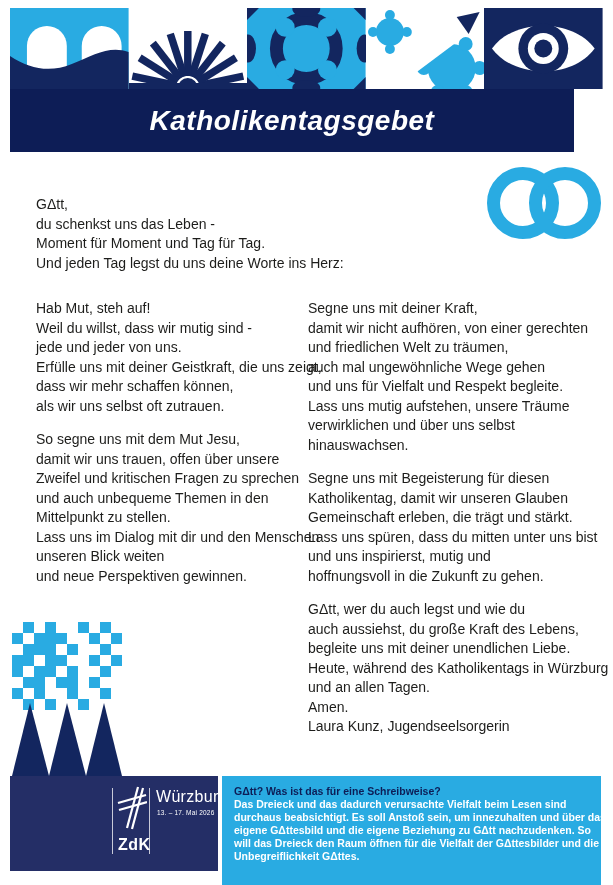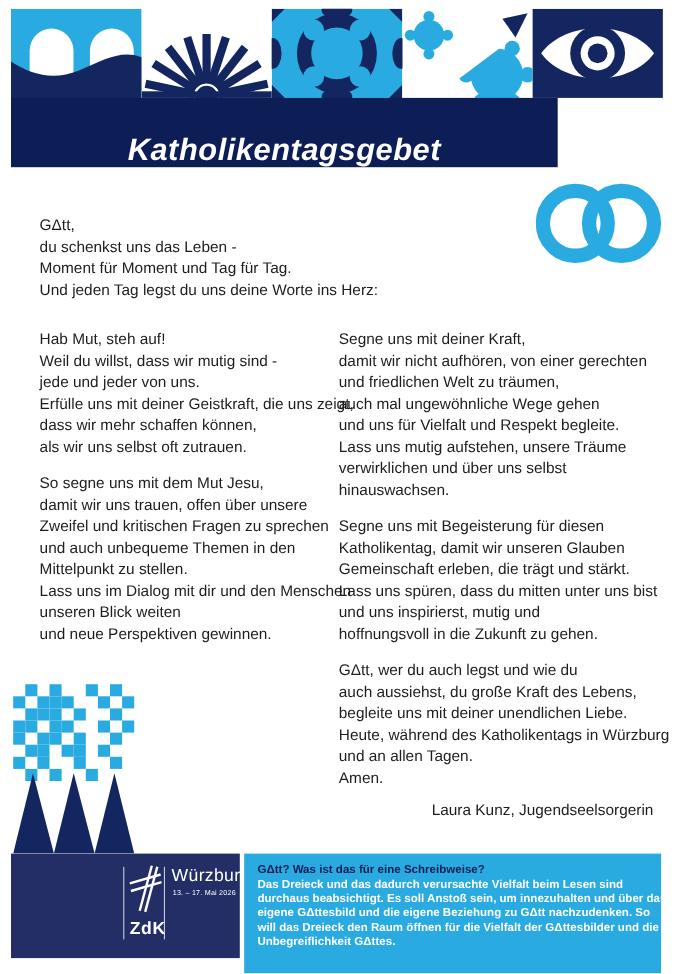--- a/index.html
+++ b/index.html
@@ -14,37 +14,37 @@
     position:relative;width:613px;height:885px;background:#fff;overflow:hidden;
     font-family:"Liberation Sans","DejaVu Sans",sans-serif;color:var(--text);
   }
   
   .banner{position:absolute;left:10px;top:8px;width:593px;height:81px;display:flex;}
   .tile{flex:0 0 20%;width:20%;height:81px;display:block;}
   .fN{fill:var(--navy);} .fB{fill:var(--accent-blue);} .fW{fill:#ffffff;}
   .sN{stroke:var(--navy);fill:none;} .sB{stroke:var(--accent-blue);fill:none;} .sW{stroke:#ffffff;fill:none;}
   
   .titlebar{
-    position:absolute;left:10px;top:89px;width:497px;height:63px;
-    background:var(--navy-dark);display:flex;align-items:flex-end;justify-content:center;
+    position:absolute;left:10px;top:89px;width:564px;height:63px;
+    background:var(--navy-dark);display:flex;align-items:center;justify-content:center;
   }
   .titlebar .t{
     color:#fff;font-style:italic;font-weight:bold;font-size:28px;letter-spacing:0.5px;
   }
   
   .rings{position:absolute;left:487px;top:157px;width:114px;height:92px;}
   
   .prayer{font-size:14px;line-height:19.5px;color:var(--text);}
   .line{white-space:nowrap;}
   .intro{position:absolute;left:36px;top:195px;}
   .col-left{position:absolute;left:36px;top:299px;width:268px;}
   .col-right{position:absolute;left:308px;top:299px;width:286px;}
   .para{margin:0 0 14px 0;}
   .para:last-child{margin-bottom:0;}
-  .signature{text-align:right;margin-top:10px;white-space:nowrap;}
+  .signature{margin-top:0;white-space:nowrap;}
   
   .pixel-grid{
     position:absolute;left:12px;top:622px;
     display:grid;grid-template-columns:repeat(10,11px);grid-auto-rows:11px;
   }
   .pixel{width:11px;height:11px;}
   .pixel.on{background:var(--accent-blue);}
   .spires{position:absolute;left:12px;top:703px;width:110px;height:73px;}
   
   .footer-brandbox{

